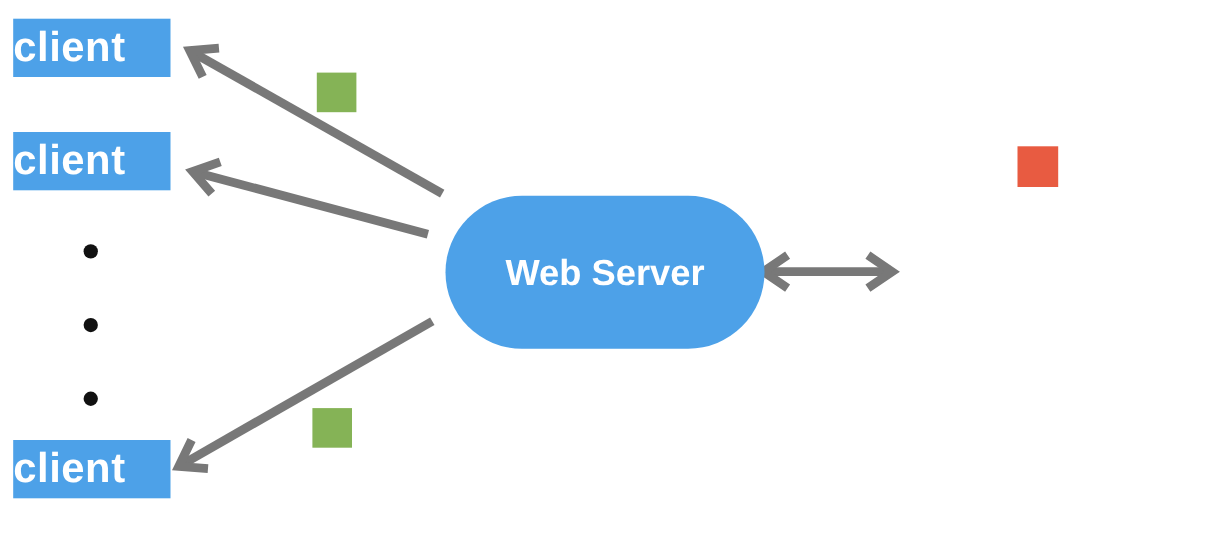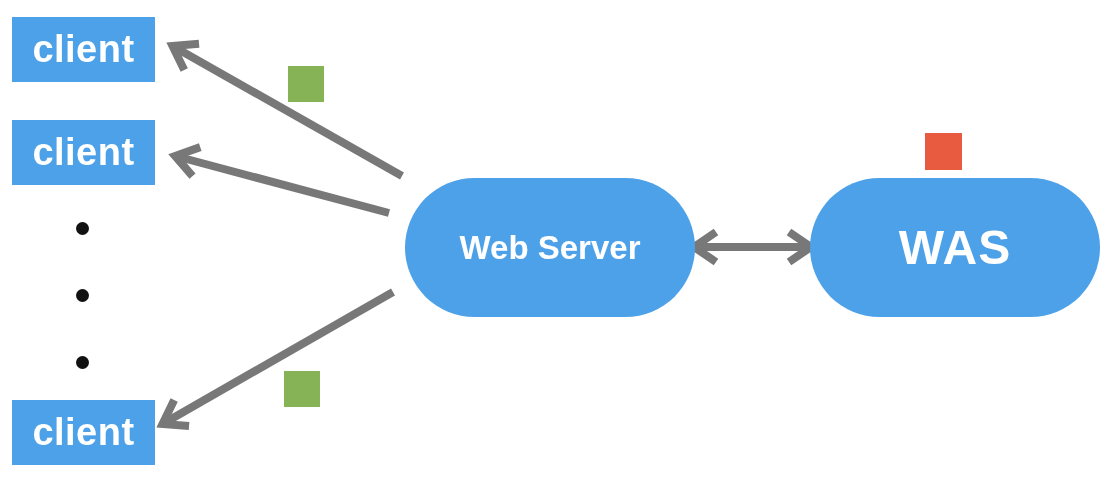--- a/index.html
+++ b/index.html
@@ -16,23 +16,23 @@
     position:relative;
     width:1112px;height:486px;
     overflow:hidden;
     background:var(--background);
     font-family:"Liberation Sans", sans-serif;
   }
   .arrows{position:absolute;left:0;top:0;width:1112px;height:486px;}
   .arrow{stroke:var(--arrow-gray);stroke-width:8;fill:none;}
   .arrowhead{stroke:var(--arrow-gray);stroke-width:4;fill:none;}
   .client-box{
-    position:absolute;left:12px;width:143px;height:65px;
+    position:absolute;left:12px;width:143px;height:53px;
     background:var(--node-blue);
-    display:flex;align-items:center;justify-content:center;
+    display:flex;align-items:center;justify-content:flex-start;
     color:var(--text-white);
     font-size:38px;font-weight:bold;letter-spacing:0.5px;
   }
   .pill{
     position:absolute;top:178px;width:290px;height:139px;
     background:var(--node-blue);border-radius:70px;
     display:flex;align-items:center;justify-content:center;
     color:var(--text-white);font-weight:bold;
   }
   .pill.web-server{left:405px;font-size:33px;}
@@ -79,17 +79,14 @@
   </div>
 
   <div class="sq green" style="left:288px;top:66px"></div>
   <div class="sq green" style="left:284px;top:371px"></div>
   <div class="sq red" style="left:925px;top:133px"></div>
 
   <div class="pill web-server">
     <span>Web Server</span>
   </div>
 
-  <div class="pill was">
-    <span>WAS</span>
-  </div>
 
 </div>
 
 </body></html>

